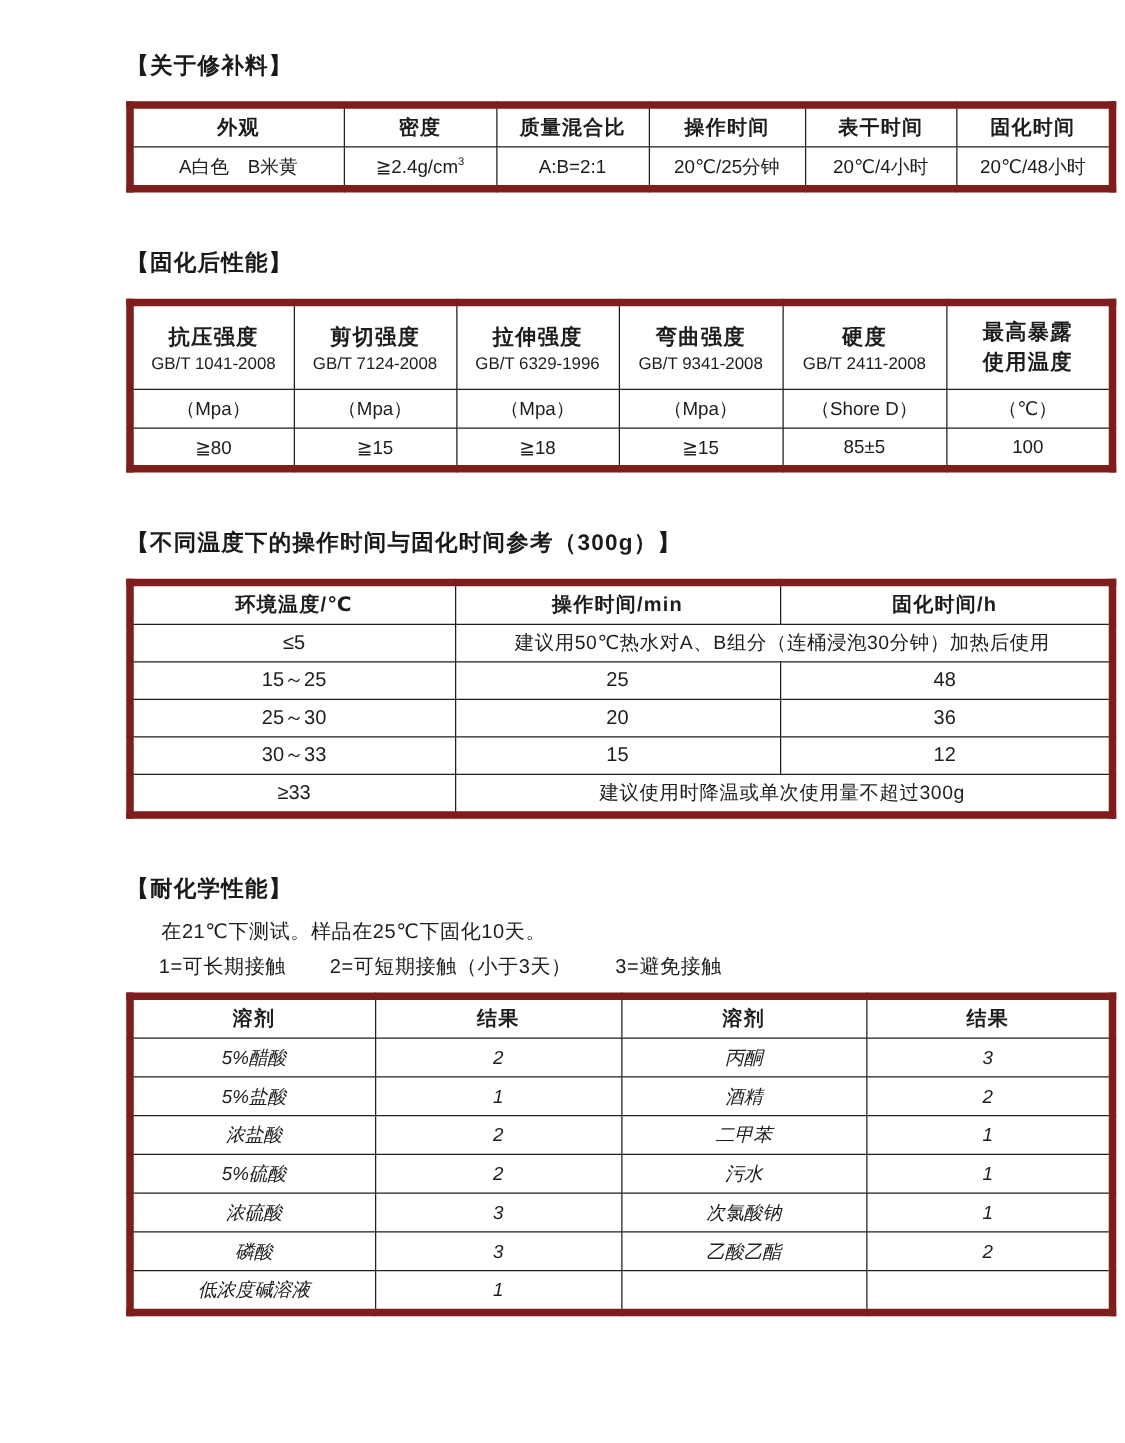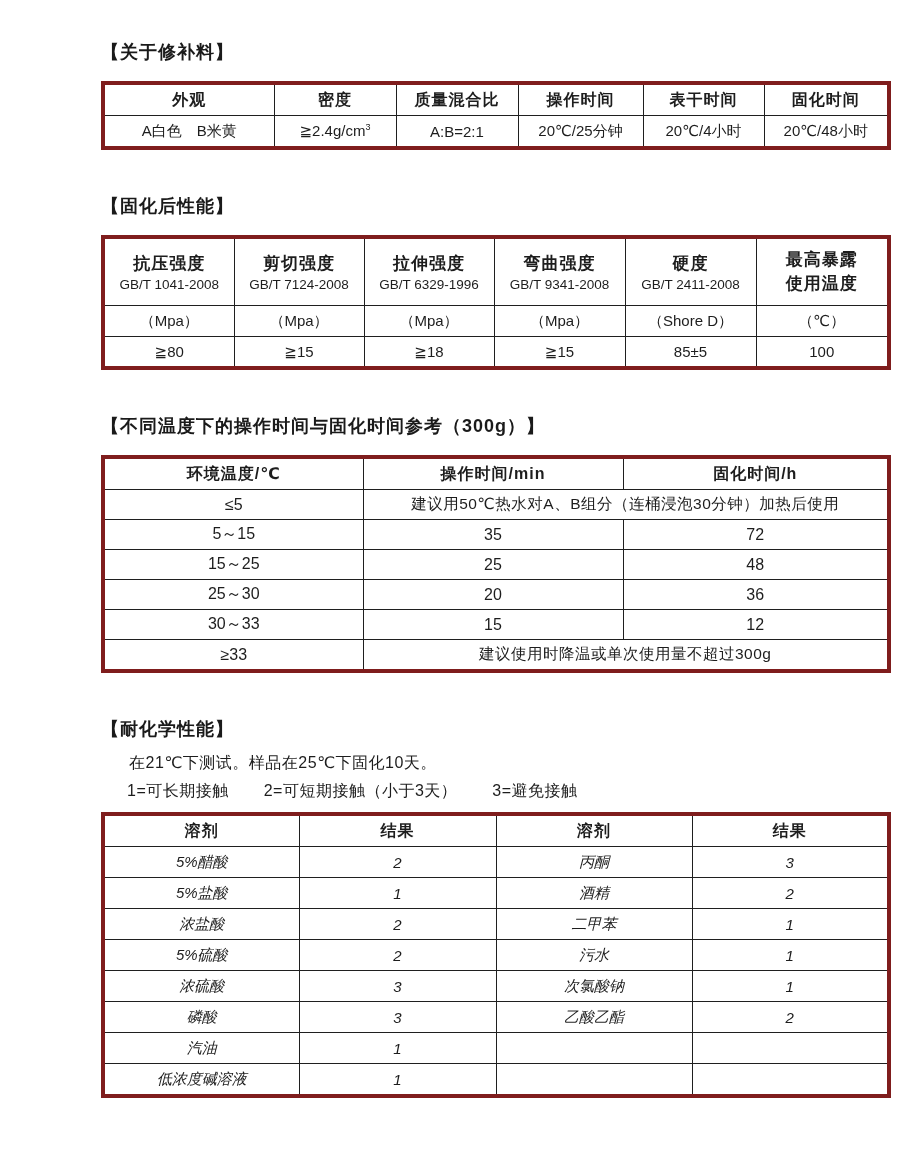--- a/index.html
+++ b/index.html
@@ -37,21 +37,21 @@
     background: #ffffff;
   }
   table.tbl th, table.tbl td {
     border: 1.6px solid #1f1f1f;
     text-align: center;
     vertical-align: middle;
     padding: 0 4px;
     overflow: hidden;
     white-space: nowrap;
   }
-  table.tbl { border: 4px solid #7f1d1d; padding-left: 48px; }
+  table.tbl { border: 6px solid #7f1d1d; padding-left: 48px; }
   
   .t1 th { height: 30px; font-size: 16px; font-weight: bold; letter-spacing: 1px; }
   .t1 td { height: 30px; font-size: 15px; font-weight: normal; }
   .t1 sup { font-size: 9px; line-height: 0; }
   
   .t2 th { height: 66px; padding: 2px 2px; }
   .t2 .hdr-name { font-size: 17px; font-weight: bold; letter-spacing: 1px; line-height: 24px; }
   .t2 .hdr-std  { font-size: 13.5px; font-weight: normal; letter-spacing: 0; line-height: 17px; }
   .t2 td.unit  { height: 30px; font-size: 15px; }
   .t2 td.value { height: 29px; font-size: 15px; }
@@ -173,25 +173,20 @@
       <tr>
         <th>环境温度/℃</th>
         <th>操作时间/min</th>
         <th>固化时间/h</th>
       </tr>
       <tr>
         <td>≤5</td>
         <td class="note-span" colspan="2">建议用50℃热水对A、B组分（连桶浸泡30分钟）加热后使用</td>
       </tr>
       <tr>
-        <td>5～15</td>
-        <td>35</td>
-        <td>72</td>
-      </tr>
-      <tr>
         <td>15～25</td>
         <td>25</td>
         <td>48</td>
       </tr>
       <tr>
         <td>25～30</td>
         <td>20</td>
         <td>36</td>
       </tr>
       <tr>
@@ -259,27 +254,21 @@
         <td>次氯酸钠</td>
         <td>1</td>
       </tr>
       <tr>
         <td>磷酸</td>
         <td>3</td>
         <td>乙酸乙酯</td>
         <td>2</td>
       </tr>
       <tr>
-        <td>汽油</td>
+        <td>低浓度碱溶液</td>
         <td>1</td>
         <td></td>
         <td></td>
       </tr>
-      <tr>
-        <td>低浓度碱溶液</td>
-        <td>1</td>
-        <td></td>
-        <td></td>
-      </tr>
     </tbody>
   </table>
 
 </div>
 
 </body></html>

